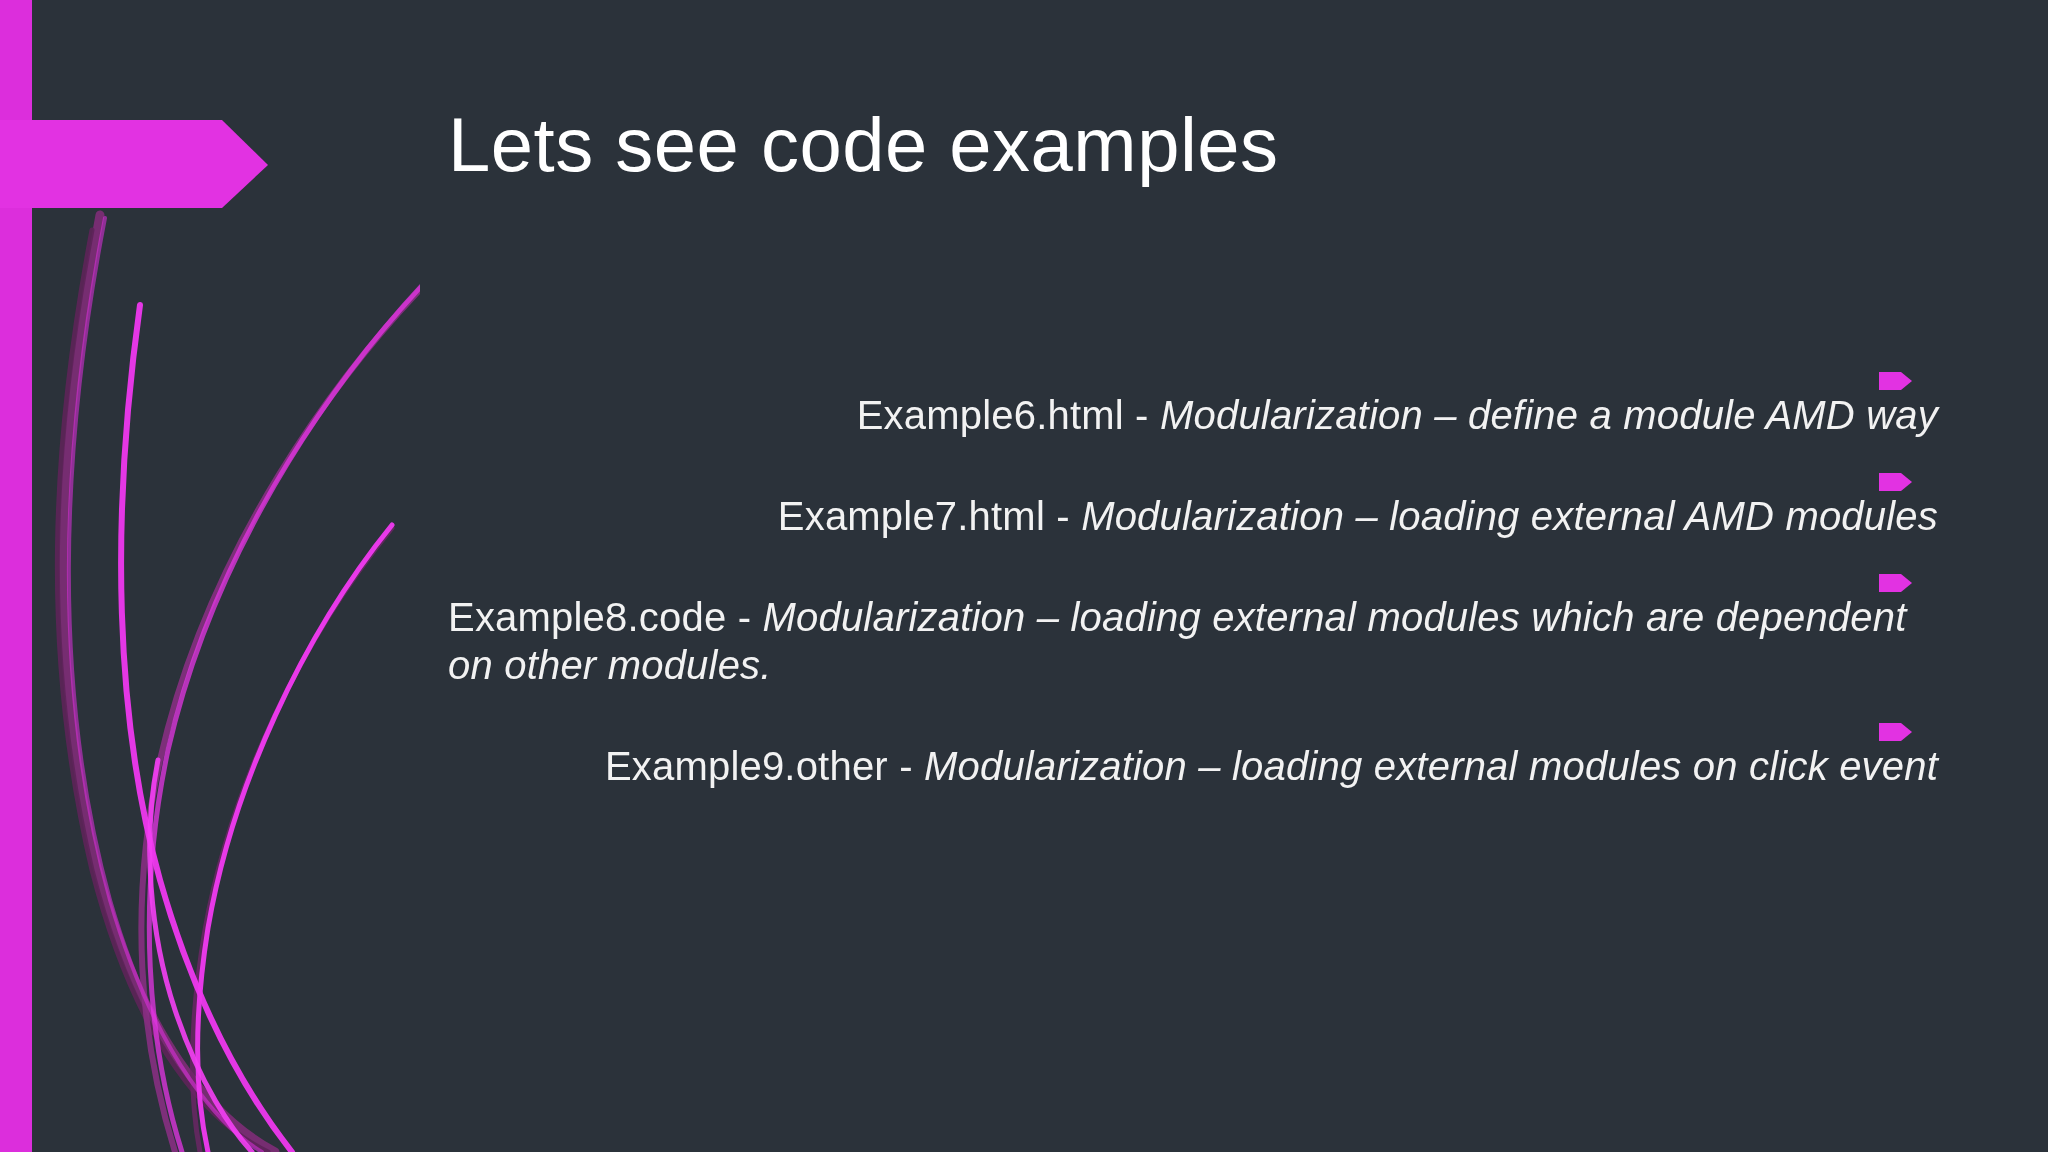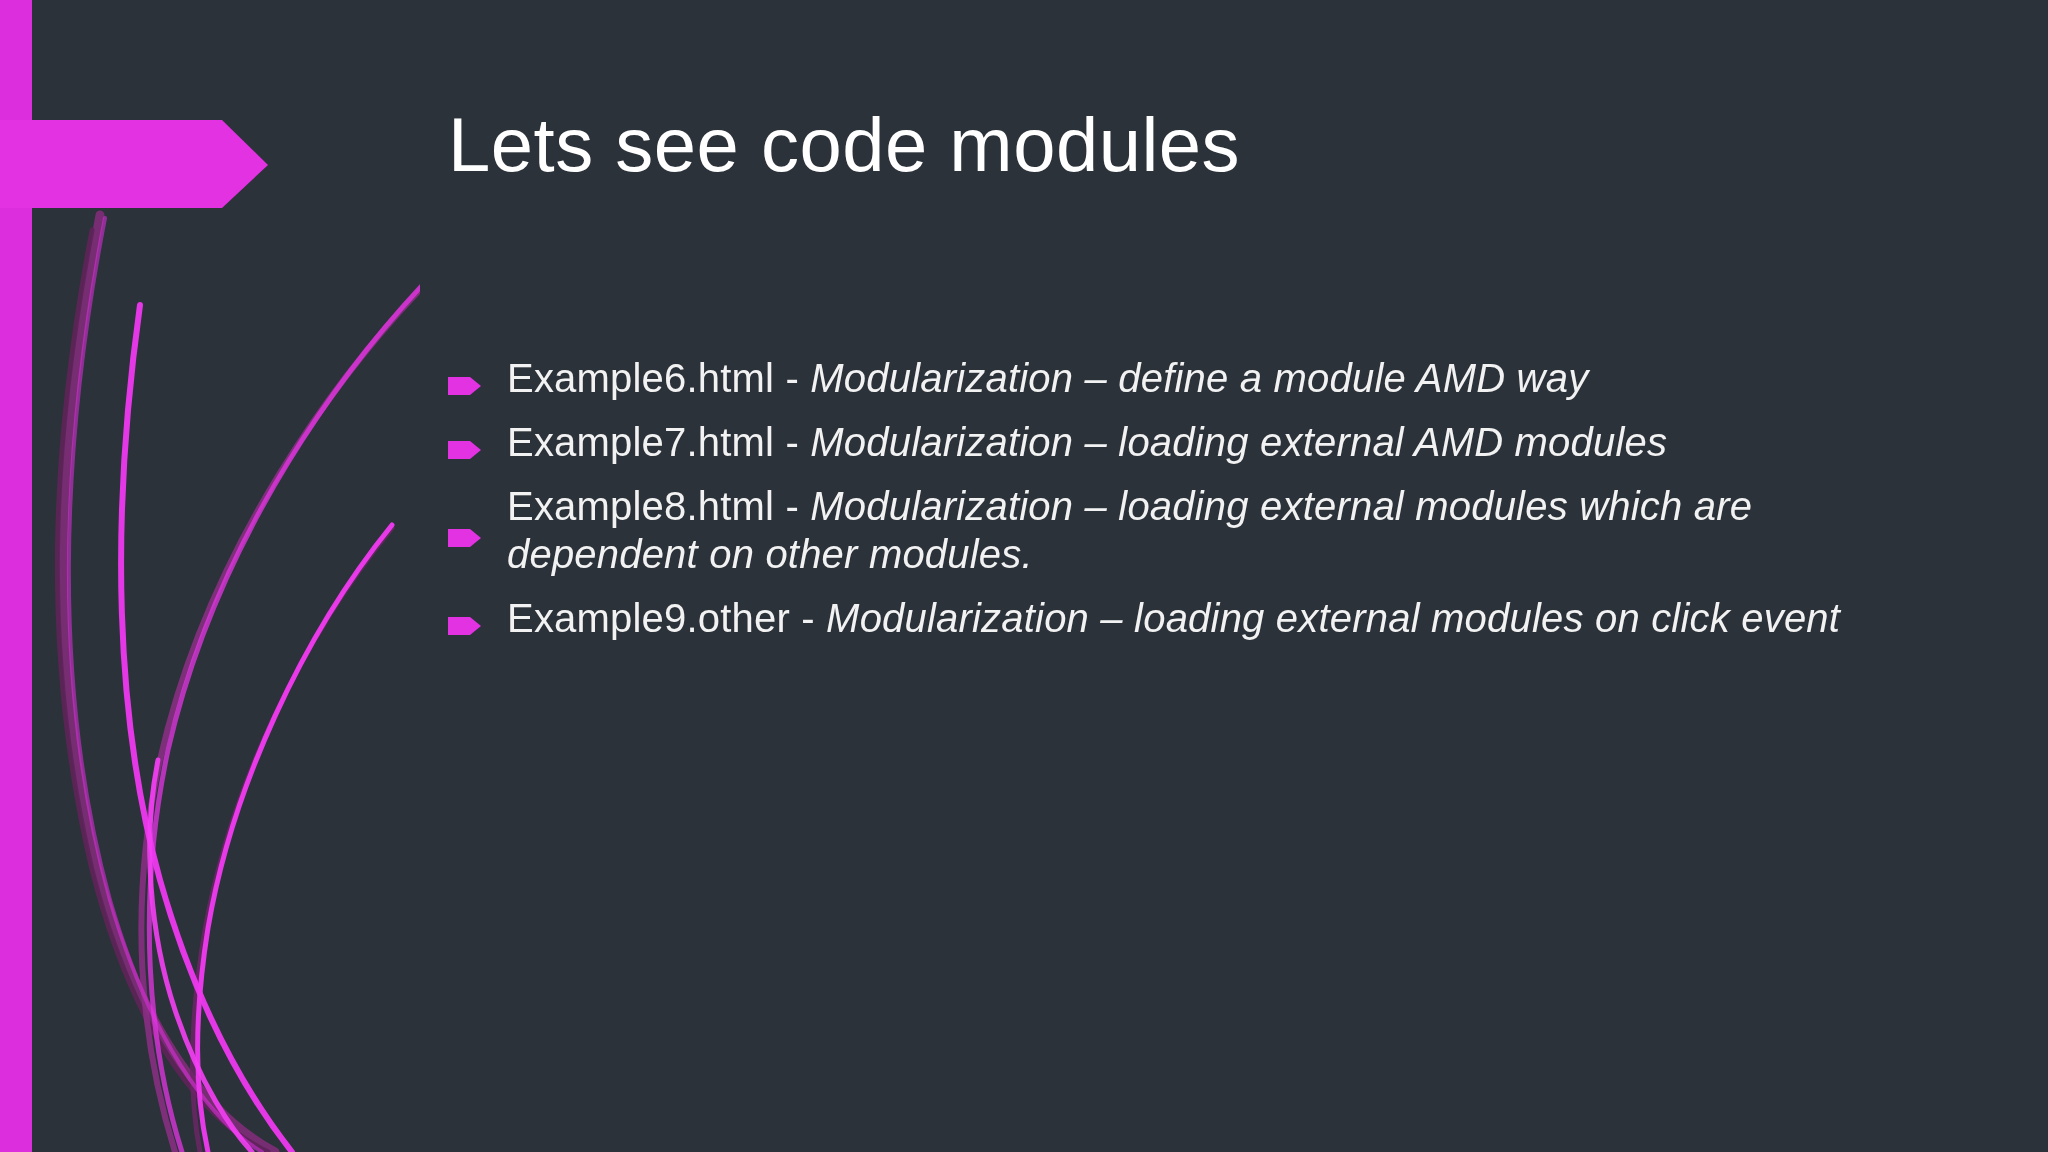--- a/index.html
+++ b/index.html
@@ -49,22 +49,23 @@
 
   
   #bullets {
     position: absolute;
     left: 448px;
     top: 355px;
     width: 1490px;
   }
   .bullet-row {
     display: flex;
-    align-items: center;
+    align-items: flex-end;
     margin-bottom: 17px;
+    flex-direction: column;
   }
   .bullet-marker {
     flex: 0 0 auto;
     width: 34px;
     height: 22px;
     margin-top: 15px;
     margin-right: 25px;
   }
   .bullet-text {
     flex: 1 1 auto;
@@ -110,21 +111,21 @@
         <path d="M 140 305 C 110 520, 115 720, 160 880 C 200 1020, 255 1105, 292 1152" stroke="#ee38ee" stroke-width="6" opacity="0.95"></path>
         <path d="M 158 760 C 142 840, 150 935, 175 1010 C 200 1085, 232 1130, 252 1152" stroke="#f43ff4" stroke-width="5" opacity="0.9"></path>
       </g>
 
       <rect x="0" y="0" width="32" height="1152" fill="#dc2edc"></rect>
 
       <path d="M 0 120 L 222 120 L 268 165 L 222 208 L 0 208 Z" fill="#e232e2"></path>
     </g>
   </svg>
 
-  <div id="title">Lets see code modules</div>
+  <div id="title">Lets see code examples</div>
 
   <div id="bullets">
 
     <div class="bullet-row">
       <svg class="bullet-marker" viewBox="0 0 34 22" xmlns="http://www.w3.org/2000/svg">
         <path d="M 0 2 L 22 2 L 33 11 L 22 20 L 0 20 Z" fill="#e232e2"></path>
       </svg>
       <div class="bullet-text">
         <span class="plain">Example6.html - </span><span class="ital">Modularization – define a module AMD way</span>
       </div>
@@ -137,21 +138,21 @@
       <div class="bullet-text">
         <span class="plain">Example7.html - </span><span class="ital">Modularization – loading external AMD modules</span>
       </div>
     </div>
 
     <div class="bullet-row">
       <svg class="bullet-marker" viewBox="0 0 34 22" xmlns="http://www.w3.org/2000/svg">
         <path d="M 0 2 L 22 2 L 33 11 L 22 20 L 0 20 Z" fill="#e232e2"></path>
       </svg>
       <div class="bullet-text">
-        <span class="plain">Example8.html - </span><span class="ital">Modularization – loading external modules which are dependent on other modules.</span>
+        <span class="plain">Example8.code - </span><span class="ital">Modularization – loading external modules which are dependent on other modules.</span>
       </div>
     </div>
 
     <div class="bullet-row">
       <svg class="bullet-marker" viewBox="0 0 34 22" xmlns="http://www.w3.org/2000/svg">
         <path d="M 0 2 L 22 2 L 33 11 L 22 20 L 0 20 Z" fill="#e232e2"></path>
       </svg>
       <div class="bullet-text">
         <span class="plain">Example9.other - </span><span class="ital">Modularization – loading external modules on click event</span>
       </div>

